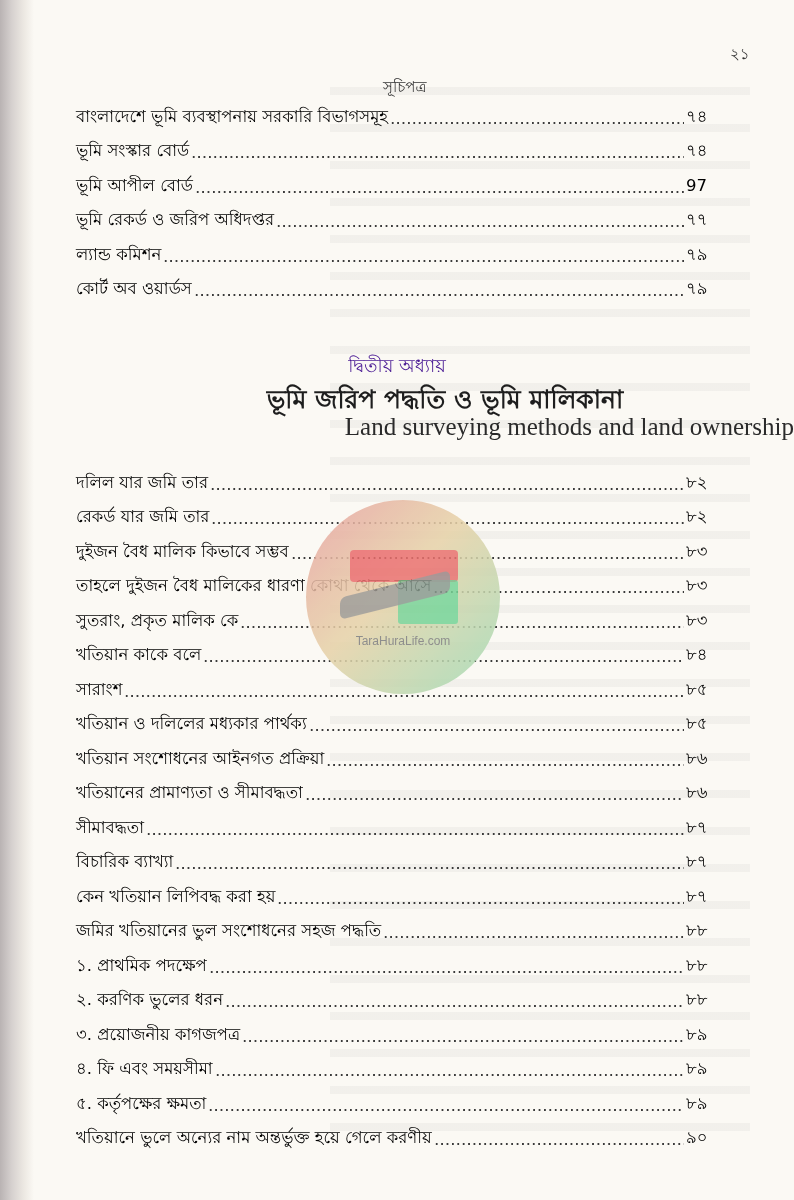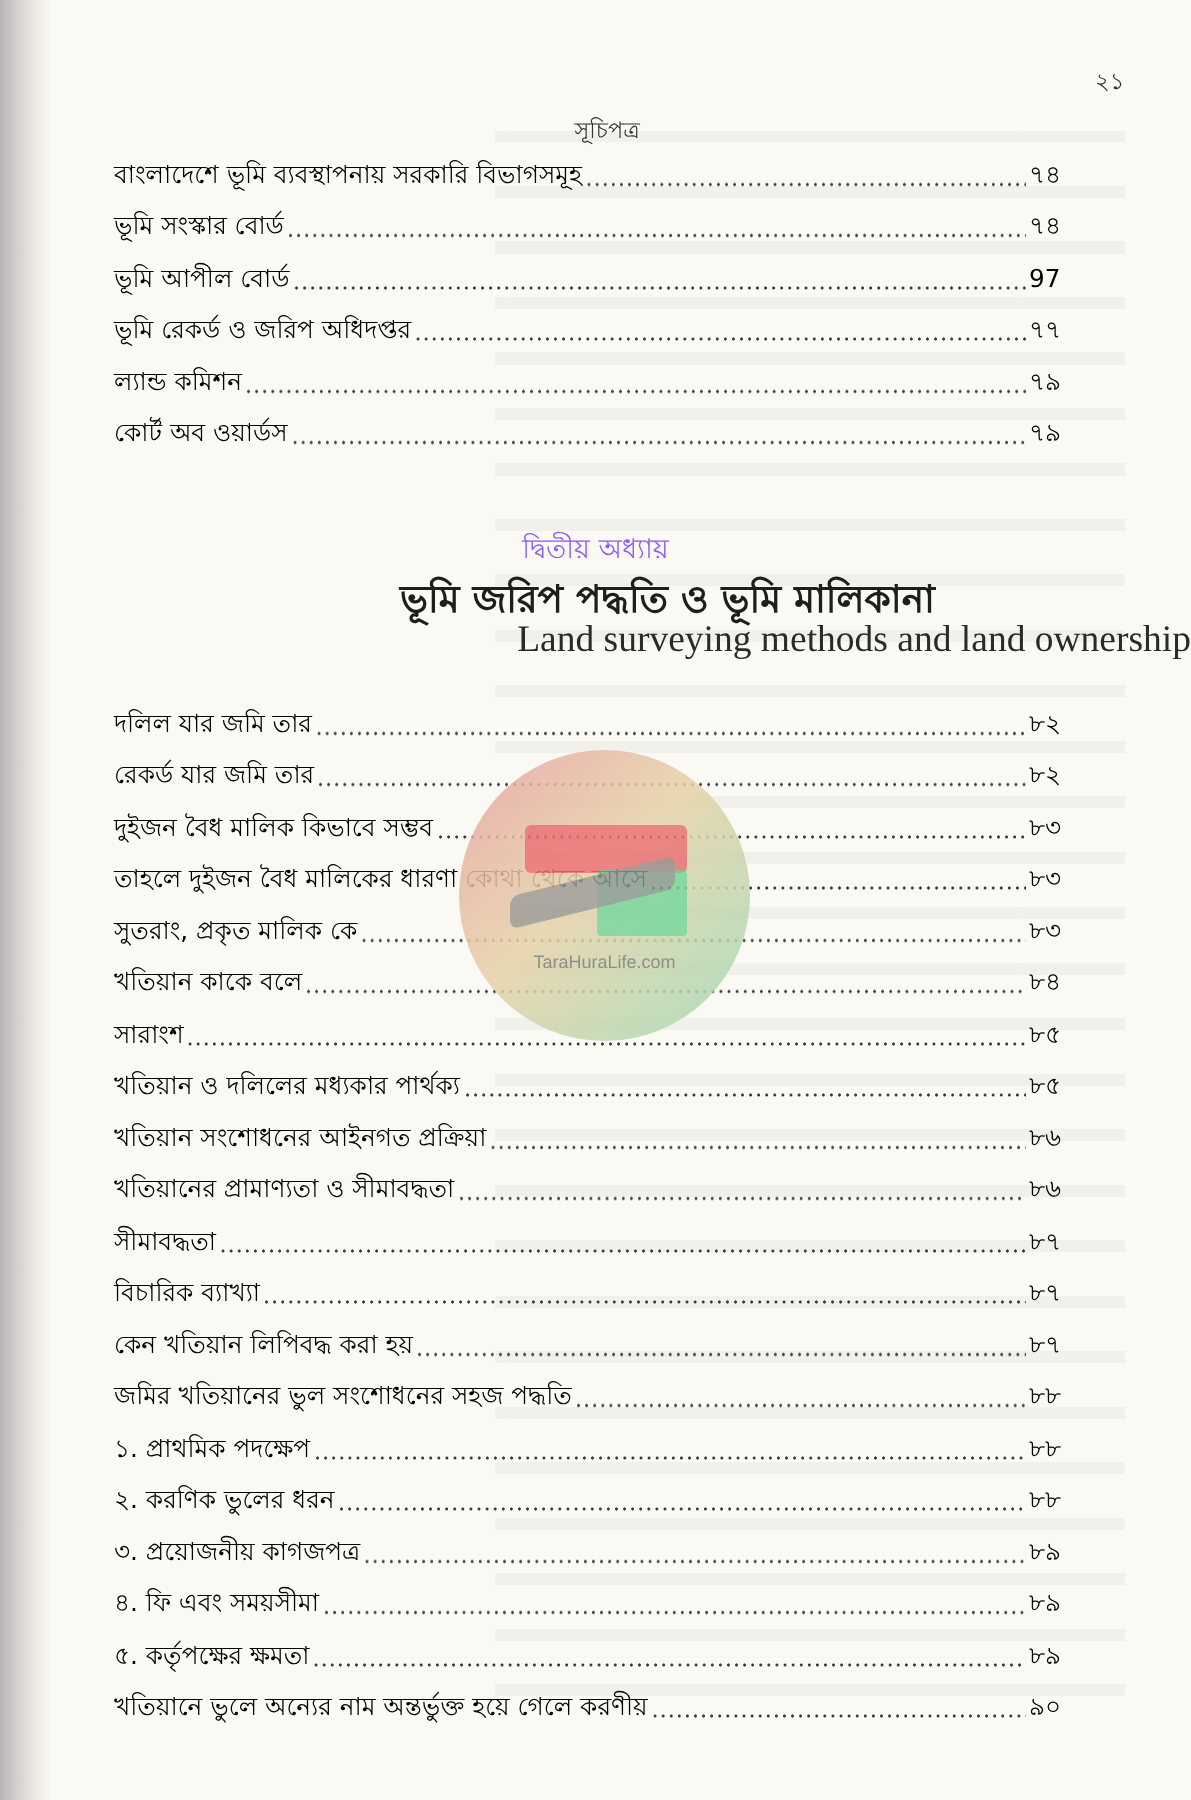--- a/index.html
+++ b/index.html
@@ -33,21 +33,21 @@
     display: flex; align-items: flex-end; height: 34.5px;
     font-size: 16.5px; line-height: 22px; color: #000000;
   }
   .toc-label { white-space: nowrap; flex: 0 0 auto; padding-right: 2px; }
   .toc-dots {
     flex: 1 1 auto; height: 22px; margin-bottom: 3px;
     background-image: radial-gradient(circle, #3a3a3a 0.9px, rgba(0,0,0,0) 1.2px);
     background-size: 5.4px 4px; background-repeat: repeat-x; background-position: left bottom;
   }
   .toc-page { flex: 0 0 auto; padding-left: 2px; min-width: 22px; }
-  .chapter-number { position: absolute; top: 352px; left: 0; width: 794px; text-align: center; font-size: 18px; color: #8b5cf6; }
+  .chapter-number { position: absolute; top: 352px; left: 0; width: 794px; text-align: center; font-size: 18px; color: #4c1d95; }
   .chapter-title { position: absolute; top: 380px; left: 0; width: 794px; text-align: center; font-size: 25px; color: #1e1e1e; font-weight: bold; padding-left: 48px; }
   .chapter-title-en {
     position: absolute; top: 413px; left: 0; width: 794px; text-align: right;
     font-family: "Liberation Serif", serif; font-size: 25px; color: #2a2a2a;
   }
   .watermark {
     position: absolute; left: 306px; top: 500px; width: 190px; height: 190px;
     border-radius: 50%; pointer-events: none;
     border: 2px solid transparent;
     background:

